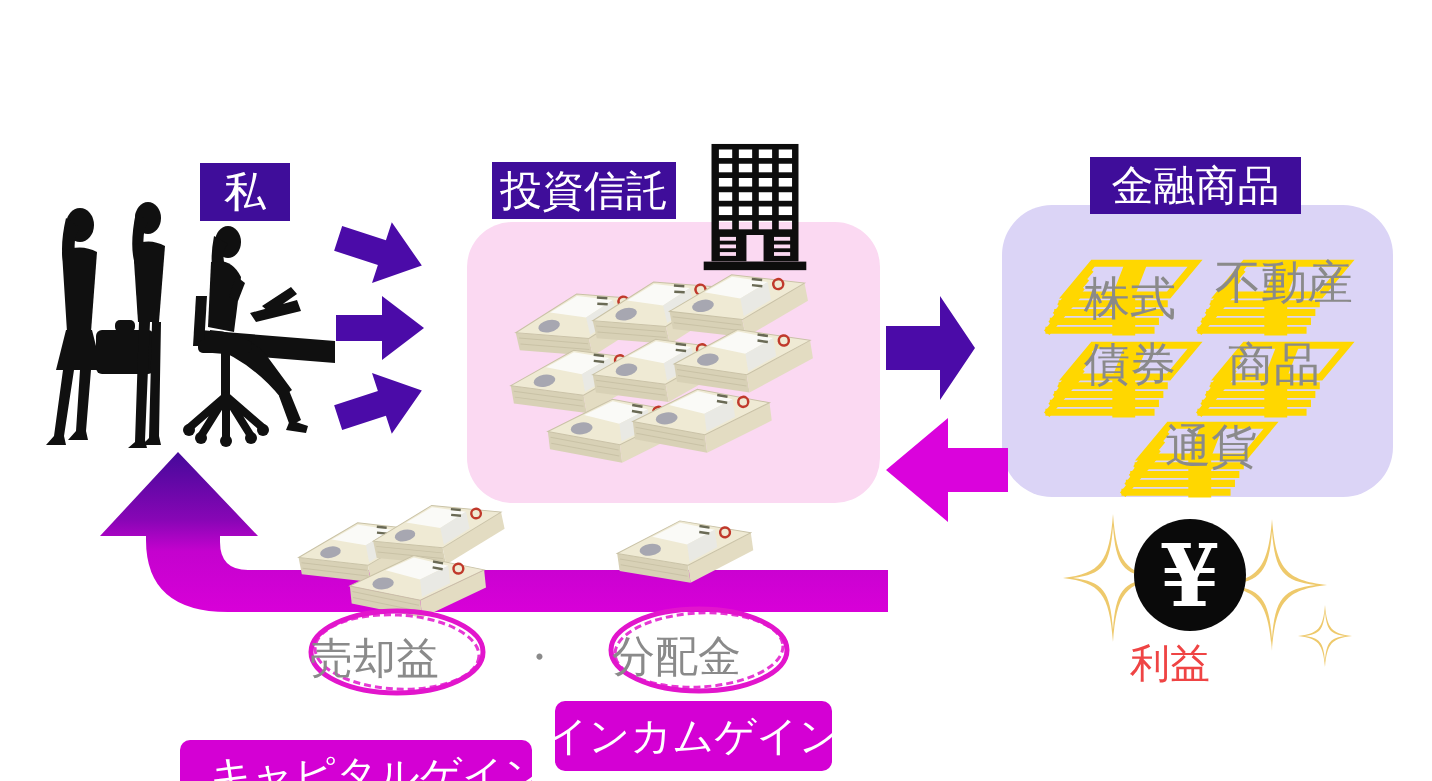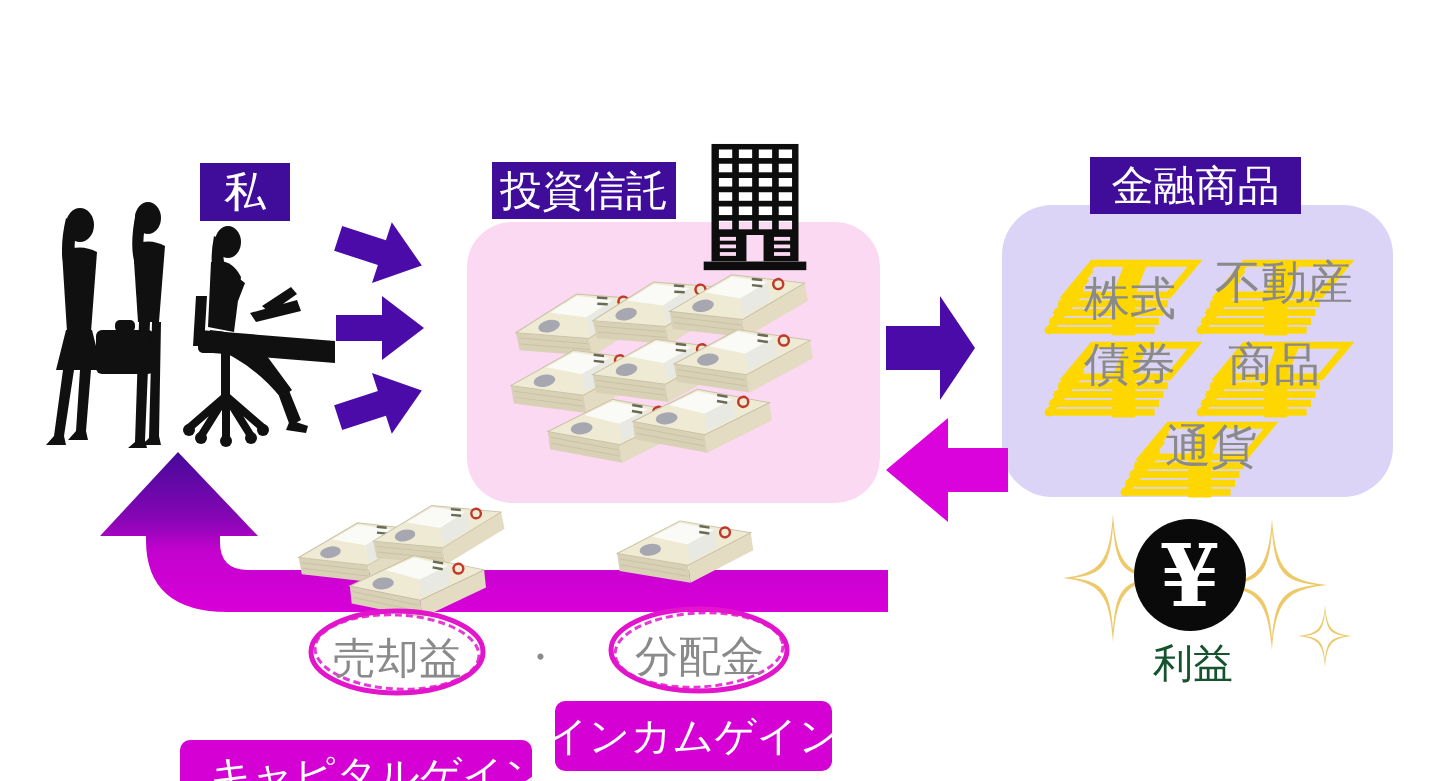--- a/index.html
+++ b/index.html
@@ -15,30 +15,30 @@
   .tag.me{left:200px;top:163px;width:90px;height:58px;}
   .tag.fund{left:492px;top:162px;width:184px;height:57px;justify-content:center;}
   .tag.fin{left:1090px;top:157px;width:211px;height:57px;}
   .prod{position:absolute;z-index:20;color:#8A8A8A;font-size:46px;font-weight:500;
         text-align:center;white-space:nowrap;}
   .p-stock{left:1078px;top:268px;width:104px;}
   .p-realestate{left:1206px;top:252px;width:156px;}
   .p-bond{left:1078px;top:334px;width:104px;}
   .p-commodity{left:1212px;top:334px;width:124px;}
   .p-currency{left:1146px;top:416px;width:130px;}
-  .term{position:absolute;z-index:20;color:#8A8A8A;font-size:43px;text-align:center;white-space:nowrap;}
+  .term{position:absolute;z-index:20;color:#8A8A8A;font-size:43px;text-align:left;white-space:nowrap;}
   .t-sale{left:310px;top:630px;width:175px;}
   .t-dot{left:520px;top:632px;width:40px;font-size:38px;}
   .t-dist{left:612px;top:628px;width:175px;font-family:Liberation Mono, monospace;}
   .gainbox{position:absolute;z-index:20;background:#D400D4;color:#fff;border-radius:10px;
            display:flex;align-items:center;justify-content:center;font-size:41px;white-space:nowrap;}
   .g-cap{left:180px;top:740px;width:308px;height:70px;padding-left:44px;}
   .g-inc{left:555px;top:701px;width:277px;height:70px;}
   .profit-label{position:absolute;left:1130px;top:636px;width:126px;z-index:20;
-                color:#14532d;font-size:40px;text-align:center;}
+                color:#ef4444;font-size:40px;text-align:left;}
   .art{position:absolute;left:0;top:0;width:1432px;height:781px;z-index:10;pointer-events:none;}
 </style>
 </head>
 <body>
 
 <div class="canvas">
 
 
   <div class="panel pink"></div>
   <div class="panel lav"></div>

